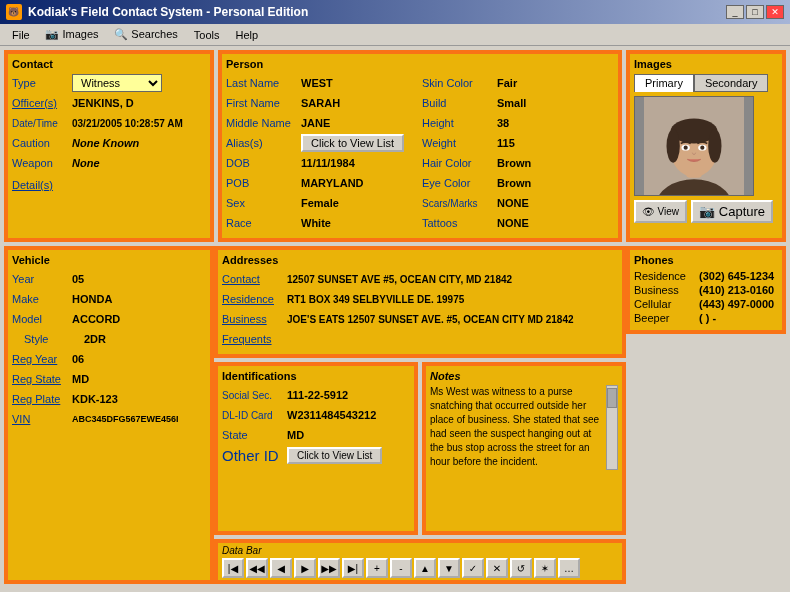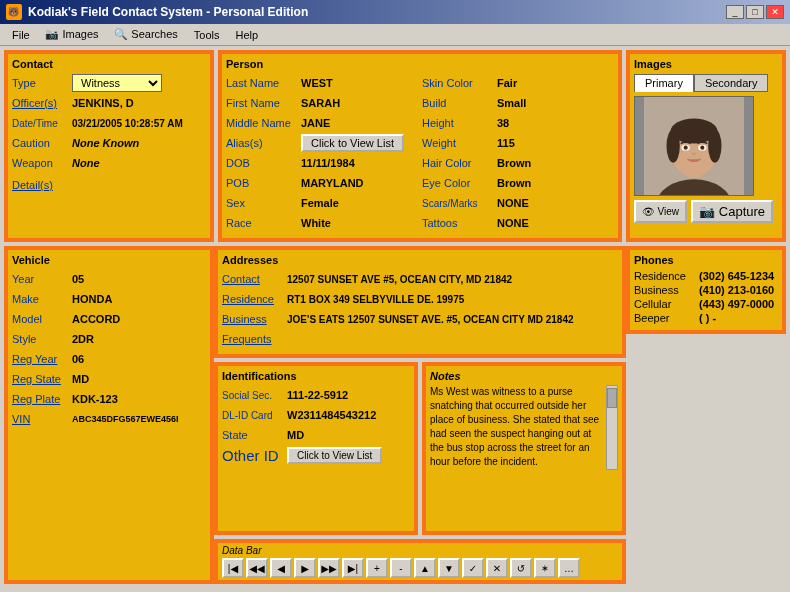--- a/index.html
+++ b/index.html
@@ -486,21 +486,21 @@
       </div>
       <div class="form-row">
         <span class="form-label" style="min-width:60px;">Make</span>
         <span class="form-value">HONDA</span>
       </div>
       <div class="form-row">
         <span class="form-label" style="min-width:60px;">Model</span>
         <span class="form-value">ACCORD</span>
       </div>
       <div class="form-row">
-        <span class="form-label" style="min-width:60px;">Style</span>
+        <span class="form-label" style="min-width:60px;margin-left:12px;">Style</span>
         <span class="form-value">2DR</span>
       </div>
       <div class="form-row">
         <span class="reg-label" style="min-width:60px;">Reg Year</span>
         <span class="form-value">06</span>
       </div>
       <div class="form-row">
         <span class="reg-label" style="min-width:60px;">Reg State</span>
         <span class="form-value">MD</span>
       </div>

